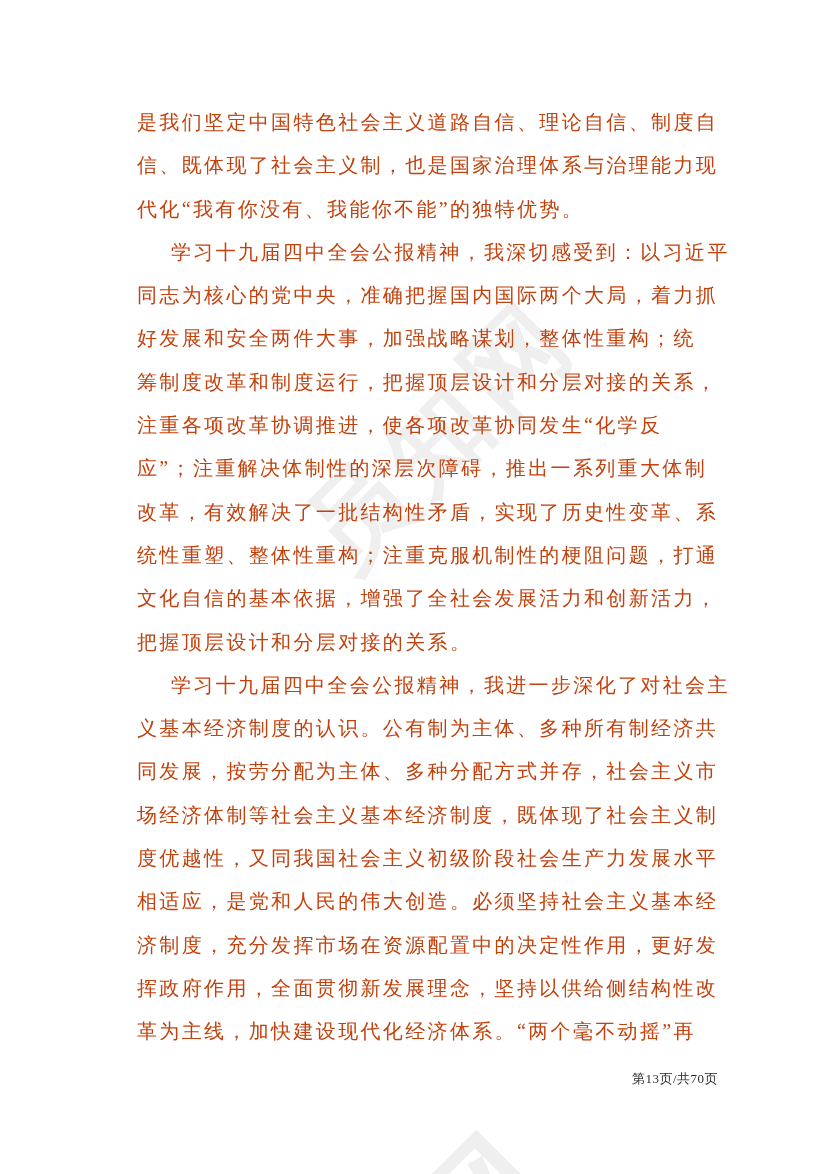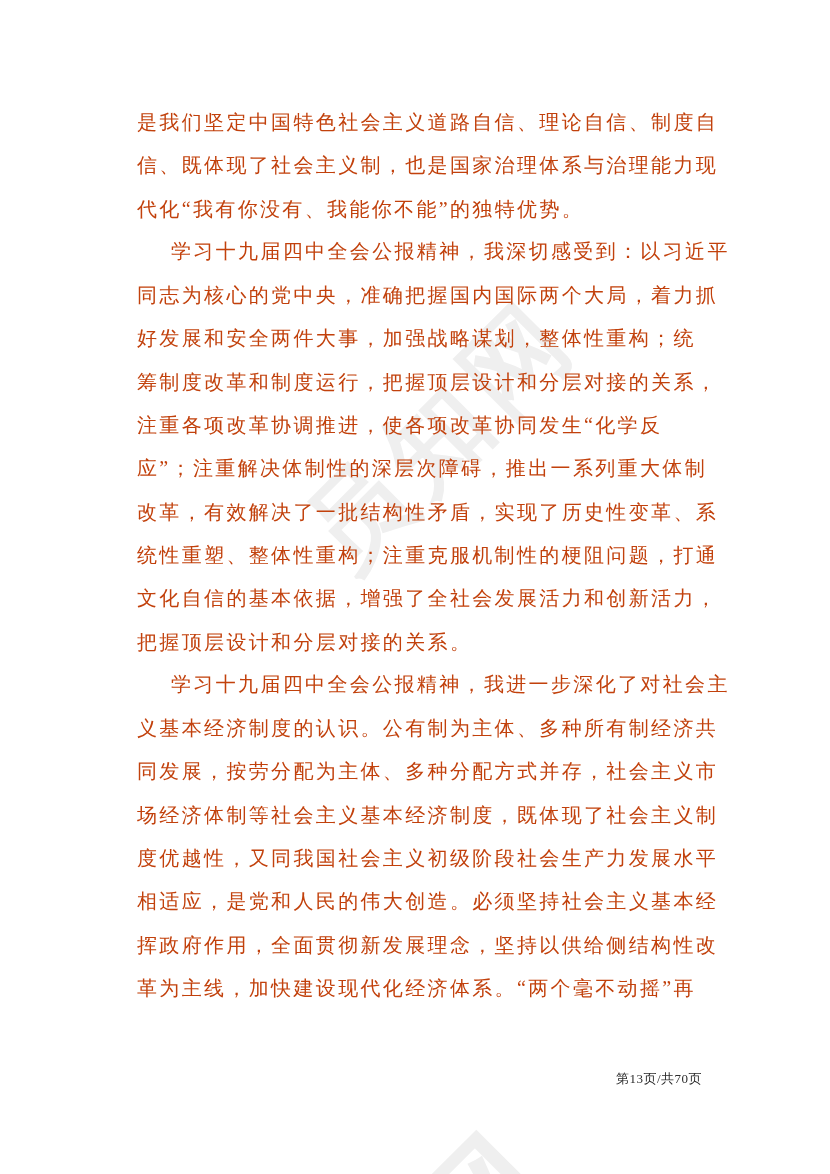--- a/index.html
+++ b/index.html
@@ -54,26 +54,25 @@
     margin-left: 19px;
   }
   .line {
     font-size: 20px;
     line-height: 43.3px;
     letter-spacing: 2.35px;
     white-space: nowrap;
   }
   .line.indent {
     text-indent: 34px;
-    font-family: Liberation Mono, monospace;
   }
   
   .page-footer {
     position: absolute;
-    right: 128px;
+    right: 112px;
     top: 1070px;
     z-index: 1;
     font-size: 13px;
     letter-spacing: 0.5px;
     color: #2b2b2b;
   }
 </style>
 </head>
 <body>
 
@@ -95,18 +94,19 @@
       <div class="line">改革，有效解决了一批结构性矛盾，实现了历史性变革、系</div>
       <div class="line">统性重塑、整体性重构；注重克服机制性的梗阻问题，打通</div>
       <div class="line">文化自信的基本依据，增强了全社会发展活力和创新活力，</div>
       <div class="line">把握顶层设计和分层对接的关系。</div>
       <div class="line indent">学习十九届四中全会公报精神，我进一步深化了对社会主</div>
       <div class="line">义基本经济制度的认识。公有制为主体、多种所有制经济共</div>
       <div class="line">同发展，按劳分配为主体、多种分配方式并存，社会主义市</div>
       <div class="line">场经济体制等社会主义基本经济制度，既体现了社会主义制</div>
       <div class="line">度优越性，又同我国社会主义初级阶段社会生产力发展水平</div>
       <div class="line">相适应，是党和人民的伟大创造。必须坚持社会主义基本经</div>
+      <div class="line">济制度，充分发挥市场在资源配置中的决定性作用，更好发</div>
       <div class="line">挥政府作用，全面贯彻新发展理念，坚持以供给侧结构性改</div>
       <div class="line">革为主线，加快建设现代化经济体系。“两个毫不动摇”再</div>
     </div>
 </div>
 
 <div class="page-footer">第13页/共70页</div>
 
 </body></html>

